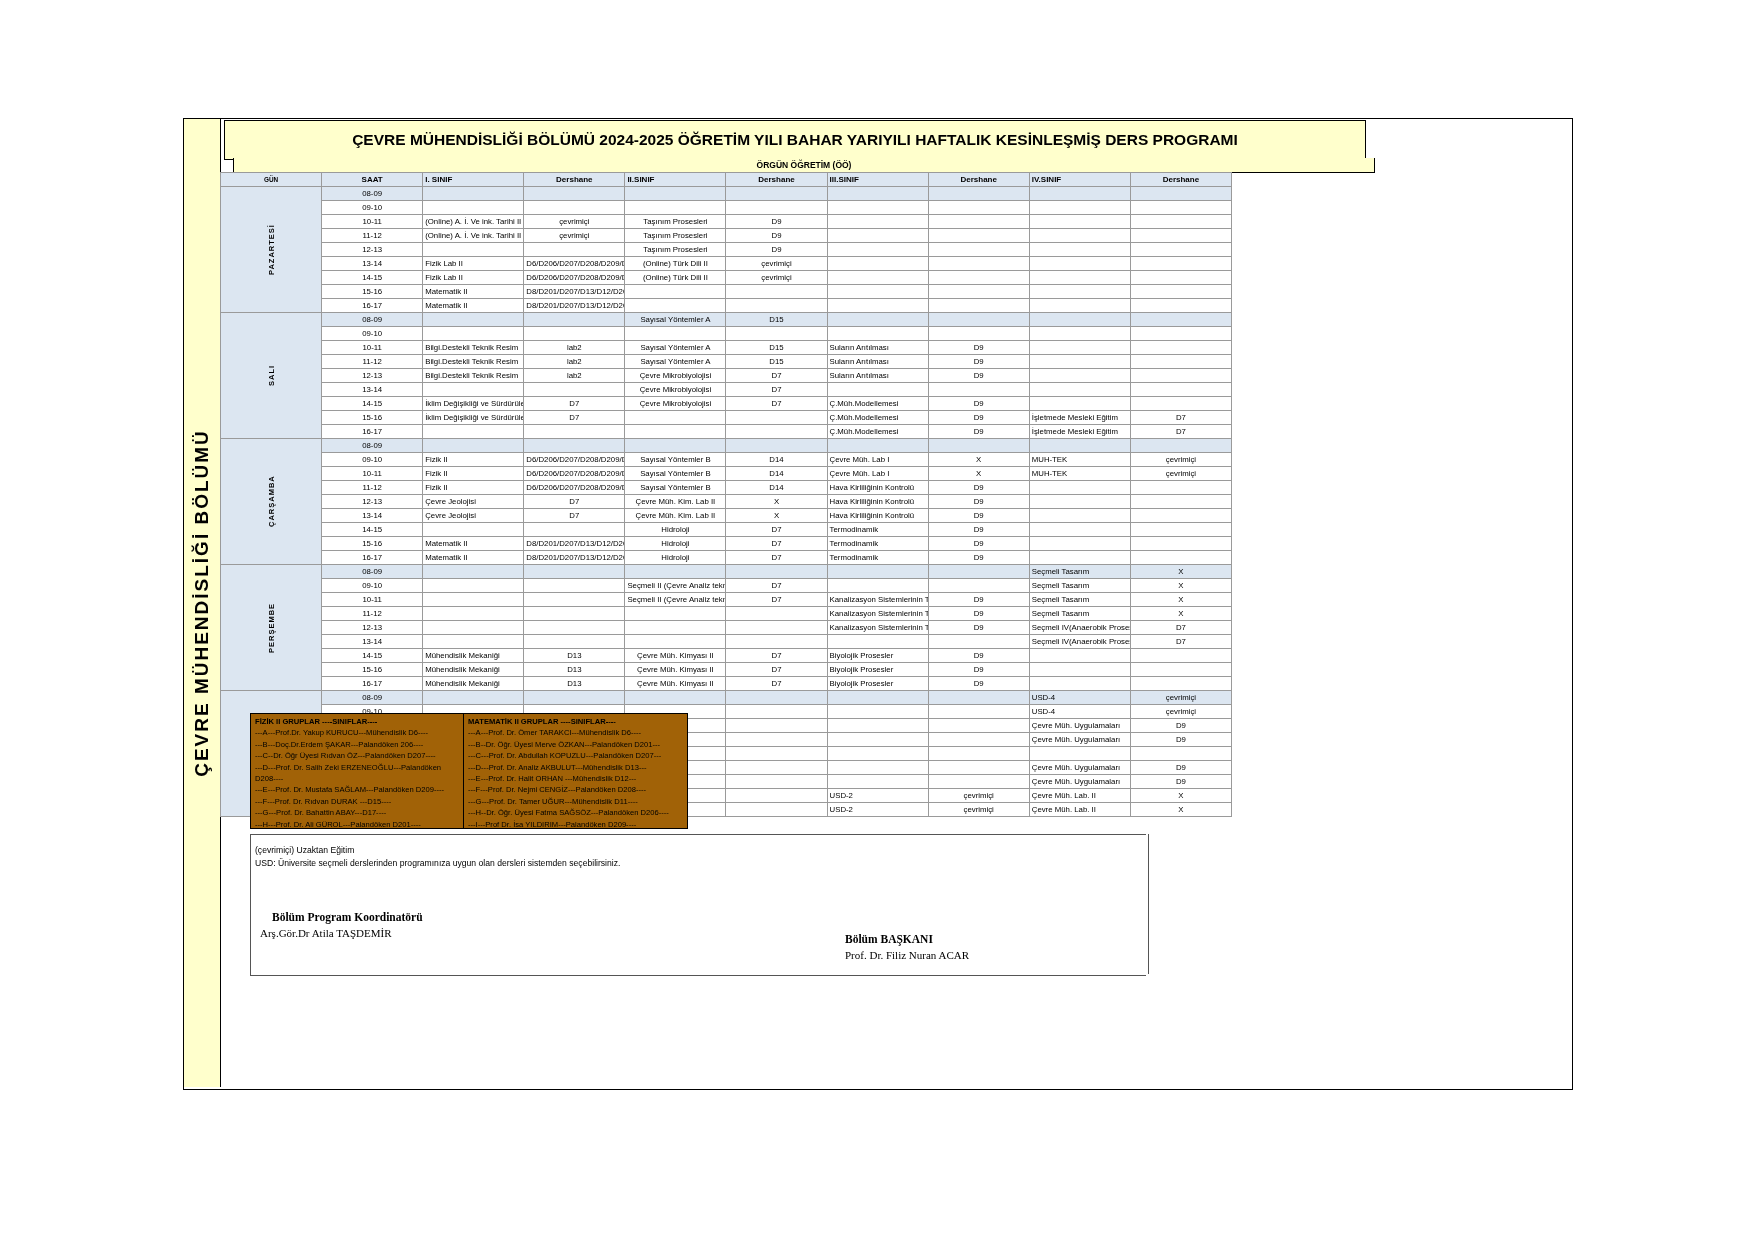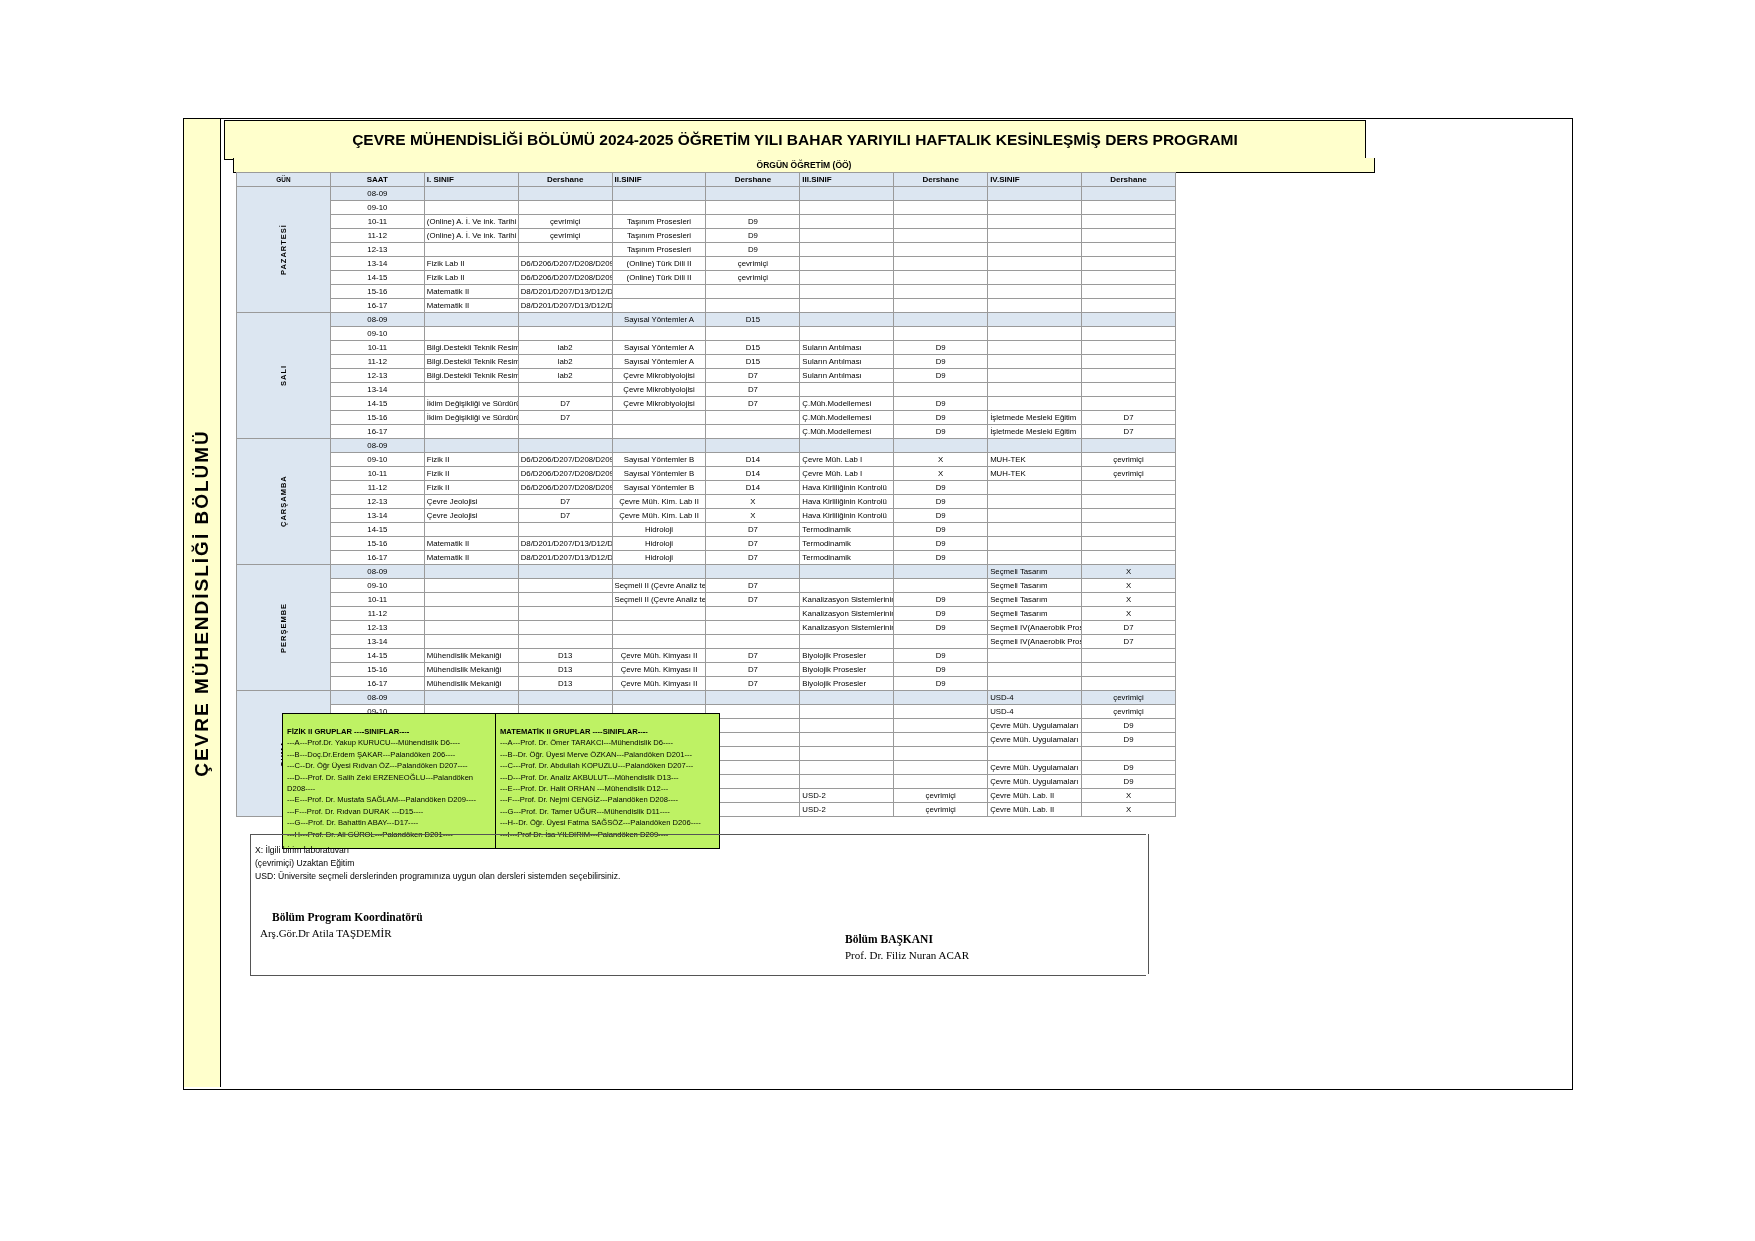--- a/index.html
+++ b/index.html
@@ -18,41 +18,41 @@
 
   #content{position:absolute;left:220px;top:119px;width:1350px;height:968px;}
 
   
   .title-bar{position:absolute;left:4px;top:1px;width:1140px;height:38px;background:#ffffcc;border:1px solid #000;
      display:flex;align-items:center;justify-content:center;font-weight:bold;font-size:15.5px;}
   .sub-bar{position:absolute;left:13px;top:39px;width:1140px;height:14px;background:#ffffcc;border:1px solid #000;border-top:none;
      display:flex;align-items:center;justify-content:center;font-weight:bold;font-size:8.5px;}
 
   
-  table.sched{position:absolute;left:16px;top:53px;border-collapse:collapse;table-layout:fixed;width:940px;}
+  table.sched{position:absolute;left:0px;top:53px;border-collapse:collapse;table-layout:fixed;width:1012px;}
   table.sched td,table.sched th{border:1px solid #9a9a9a;font-size:7.8px;padding:0 2px;height:13px;line-height:13px;
       overflow:hidden;white-space:nowrap;background:#fff;}
   table.sched th{background:#dce6f1;font-weight:bold;font-size:8px;}
   td.day{background:#ffffcc;width:13px;padding:0;}
   td.day .dv{writing-mode:vertical-rl;transform:rotate(180deg);font-size:7.5px;font-weight:bold;letter-spacing:1px;
       display:flex;align-items:center;justify-content:center;height:100%;width:100%;}
   td.hour{background:#dce6f1;width:22px;font-size:6.6px;text-align:center;padding:0;}
   td.c-course{width:232px;}
   td.c-room{width:182px;text-align:center;}
   td.c2-course{width:196px;text-align:center;}
   td.c2-room{width:72px;text-align:center;}
   td.c3-course{width:196px;}
   td.c3-room{width:36px;text-align:center;}
   td.c4-course{width:175px;}
   td.c4-room{width:36px;text-align:center;}
   tr.band td{background:#dce6f1;}
   .hdr-left{text-align:left;padding-left:3px;}
 
   
-  .groupbox{position:absolute;border:1px solid #000;background:#bef264;font-size:7.6px;line-height:11.4px;padding:12px 4px;margin-left:32px;}
+  .groupbox{position:absolute;border:1px solid #000;background:#a16207;font-size:7.6px;line-height:11.4px;padding:2px 4px;}
   .groupbox .gtitle{font-weight:bold;font-size:7.6px;}
 
   
   .notes{position:absolute;left:35px;top:725px;width:880px;font-size:8.6px;line-height:13px;}
   .notebox{position:absolute;left:30px;top:715px;width:895px;height:140px;border-left:1px solid #555;border-top:1px solid #555;border-bottom:1px solid #555;}
   .notebox2{position:absolute;left:925px;top:715px;width:3px;height:140px;border-right:1px solid #555;}
 
   .sig1{position:absolute;left:40px;top:790px;font-size:11px;line-height:16px;}
   .sig1 b{font-size:11.5px;margin-left:12px;}
   .sig2{position:absolute;left:625px;top:812px;font-size:11px;line-height:16px;}
@@ -626,21 +626,20 @@
           <div>---F---Prof. Dr. Nejmi CENGİZ---Palandöken D208----</div>
           <div>---G---Prof. Dr. Tamer UĞUR---Mühendislik D11----</div>
           <div>---H--Dr. Öğr. Üyesi Fatma SAĞSÖZ---Palandöken D206----</div>
           <div>---I---Prof Dr. İsa YILDIRIM---Palandöken D209----</div>
         </div>
     </div>
 
     <div class="notebox"></div>
     <div class="notebox2"></div>
     <div class="notes">
-      <div>X: İlgili birim laboratuvarı</div>
       <div>(çevrimiçi) Uzaktan Eğitim</div>
       <div>USD: Üniversite seçmeli derslerinden programınıza uygun olan dersleri sistemden seçebilirsiniz.</div>
     </div>
 
     <div class="sig1 serif">
       <div><b>Bölüm Program Koordinatörü</b></div>
       <div>Arş.Gör.Dr Atila TAŞDEMİR</div>
     </div>
     <div class="sig2 serif">
       <div><b>Bölüm BAŞKANI</b></div>

